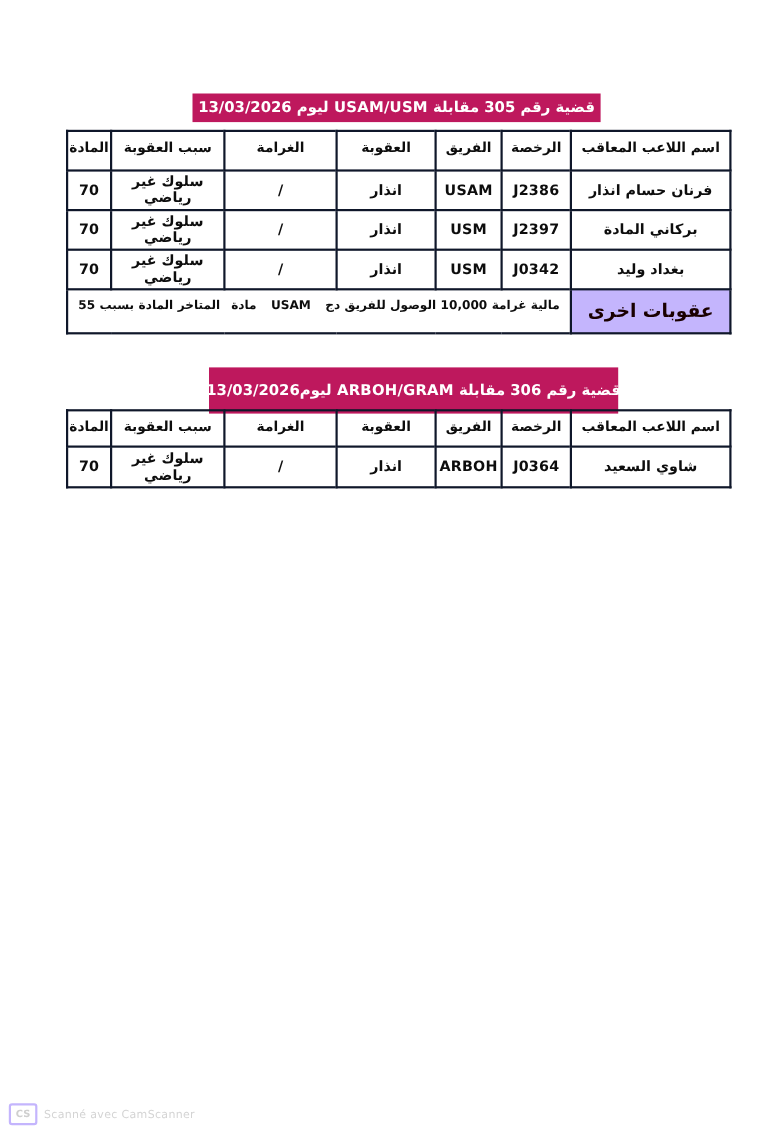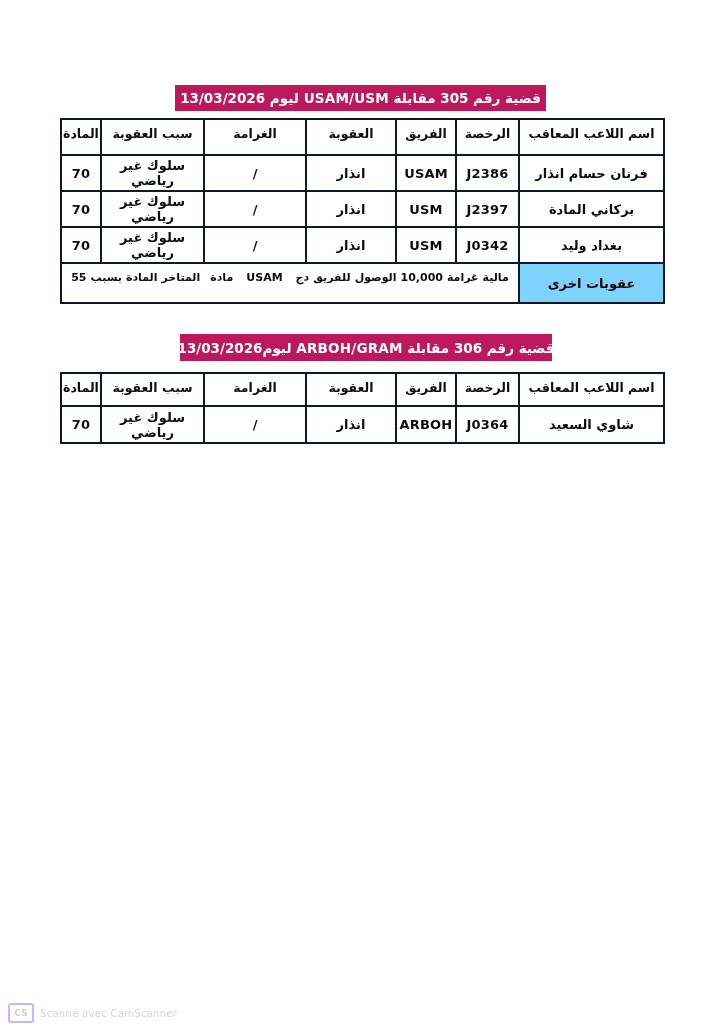--- a/index.html
+++ b/index.html
@@ -7,39 +7,39 @@
     width:709px;height:1024px;position:relative;background:#ffffff;
     font-family:"DejaVu Sans",sans-serif;font-weight:bold;color:#111;
     overflow:hidden;
   }
   .case-bar{
     position:absolute;background:#be185d;color:#ffffff;
     display:flex;align-items:center;justify-content:center;
     direction:rtl;font-size:13.5px;white-space:nowrap;letter-spacing:.2px;
   }
   #bar1{left:175px;top:85px;width:371px;height:26px;}
-  #bar2{left:180px;top:334px;width:372px;height:27px;}
+  #bar2{left:190px;top:334px;width:372px;height:42px;}
 
   table.pen{
     position:absolute;left:60px;width:603px;direction:rtl;
     border-collapse:collapse;table-layout:fixed;
   }
   #table1{top:118px;}
   #table2{top:372px;}
   .pen td,.pen th{
     border:2px solid #0f172a;text-align:center;padding:0;
     font-size:13px;font-weight:bold;color:#0d0d0d;
   }
   .pen th{vertical-align:top;padding-top:6px;font-size:12.5px;}
   tr.hdr1{height:36px;} tr.row1{height:36px;}
   tr.hdr2{height:33px;} tr.row2{height:37px;}
   tr.other-row{height:40px;}
   td.lat{font-size:13px;letter-spacing:.2px;}
   td.red-label{
-    background:#7dd3fc;color:#1a0000;font-size:13px;vertical-align:middle;
+    background:#c4b5fd;color:#1a0000;font-size:17px;vertical-align:middle;
   }
   td.other-cell{vertical-align:top;padding-top:7px;}
   .tokens{
     direction:ltr;display:flex;justify-content:center;align-items:baseline;
     gap:4px;font-size:11px;white-space:nowrap;
   }
   .tok-usam{margin:0 9px;}
   .tok-gap{margin-left:6px;}
 
   .footer{

